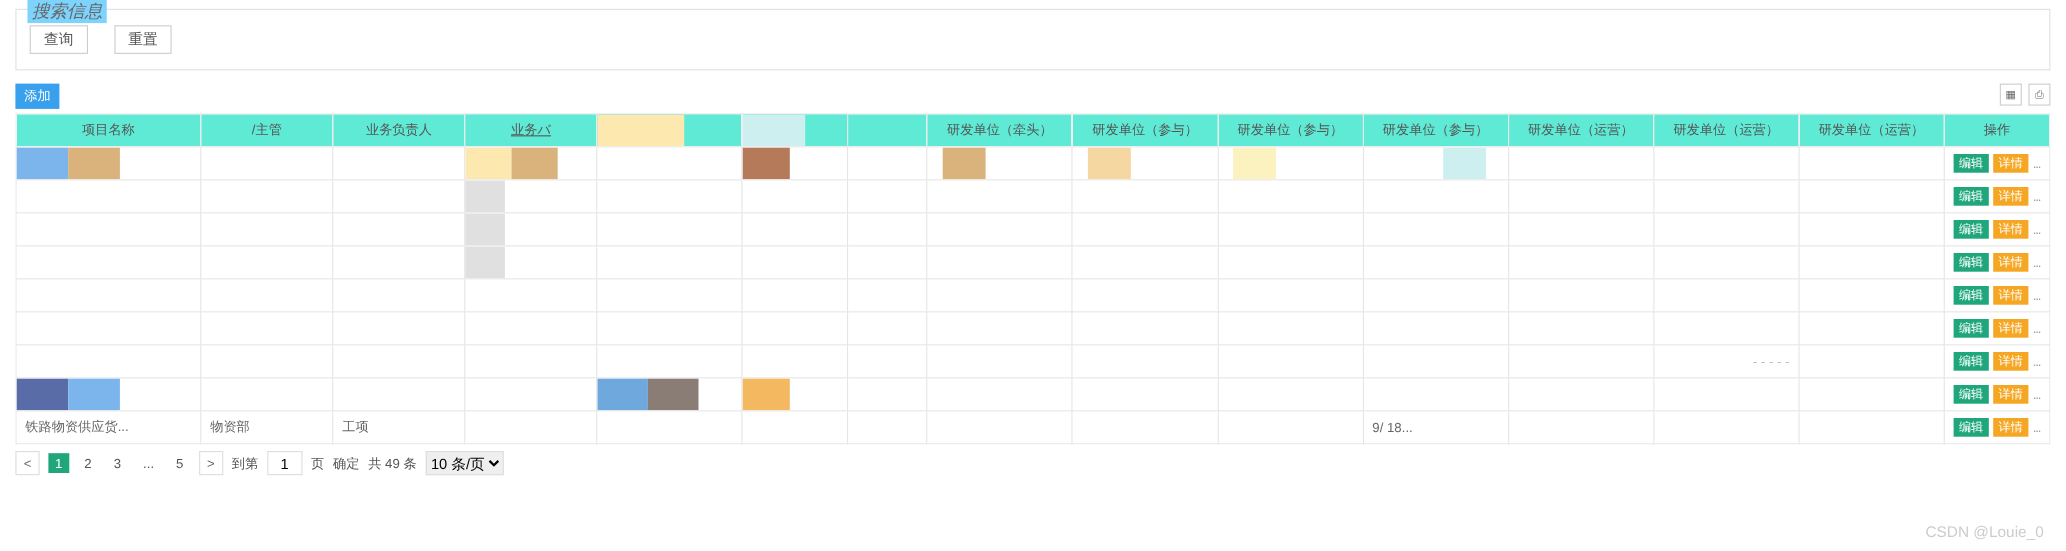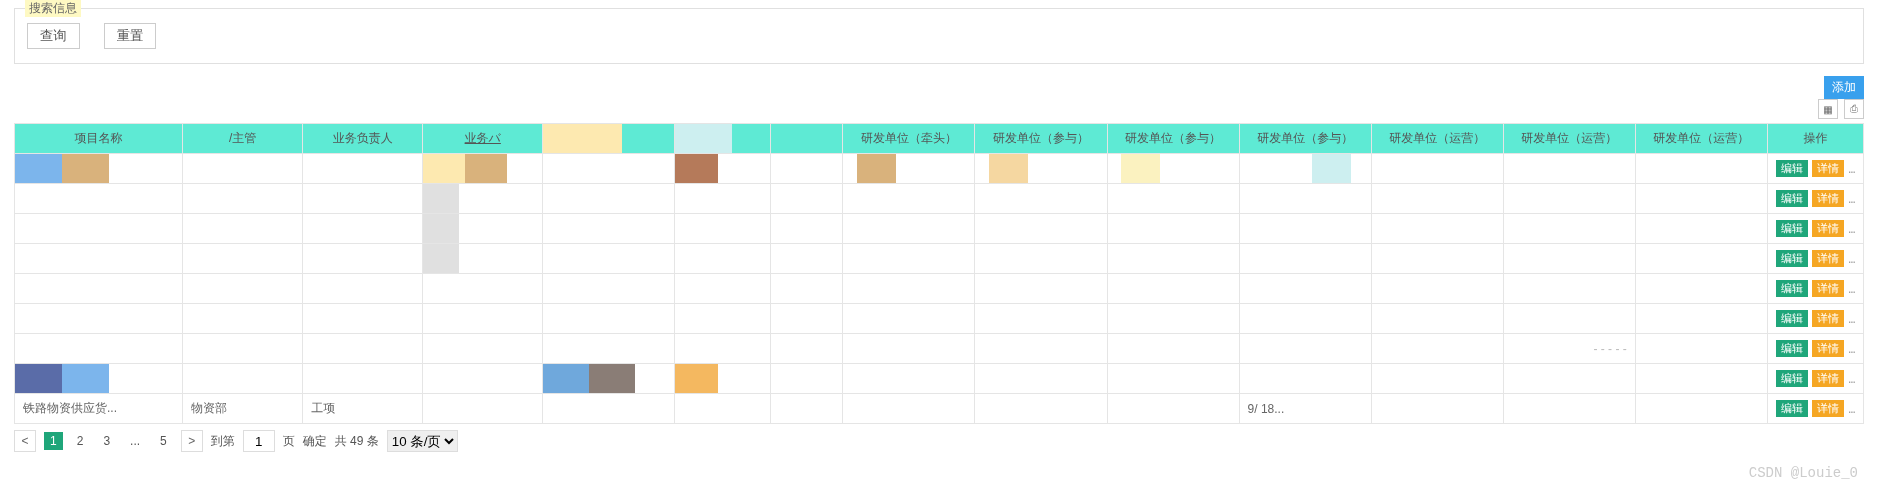--- a/index.html
+++ b/index.html
@@ -1,26 +1,26 @@
 <!DOCTYPE html>
 <html><head>
   <meta charset="utf-8">
   <style>
     * { margin: 0; padding: 0; box-sizing: border-box; }
     body { font-family: "Microsoft YaHei", Arial, sans-serif; font-size: 12px; color: #333; background: #fff; width: 1878px; }
     
     .search-panel { margin: 8px 14px 0 14px; border: 1px solid #e0e0e0; padding: 8px 12px 14px 12px; position: relative; }
-    .search-panel-title { position: absolute; top: -9px; left: 10px; background: #fef9c3; padding: 0 4px; color: #666; font-size: 12px; }
+    .search-panel-title { position: absolute; top: -9px; left: 10px; background: #7dd3fc; padding: 0 4px; color: #666; font-size: 16px; font-style: italic; }
     .search-row { display: flex; gap: 24px; align-items: center; margin-top: 6px; }
     .search-field { display: flex; align-items: center; gap: 4px; }
     .search-field label { color: #555; }
     .search-field input { height: 26px; border: 1px solid #ddd; padding: 0 6px; width: 130px; }
     .btn { height: 26px; padding: 0 12px; border: 1px solid #ccc; background: #fff; cursor: pointer; color: #555; }
     
-    .toolbar { margin: 12px 14px 4px 14px; display: flex; justify-content: space-between; align-items: flex-end; flex-direction: column; }
+    .toolbar { margin: 12px 14px 4px 14px; display: flex; justify-content: space-between; align-items: flex-start; }
     .add-btn { background: #39a0ed; color: #fff; border: none; padding: 3px 8px; cursor: pointer; font-size: 12px; }
     .toolbar-right { display: flex; gap: 6px; }
     .icon-btn { width: 20px; height: 20px; border: 1px solid #ccc; background: #fff; display: flex; align-items: center; justify-content: center; cursor: pointer; font-size: 10px; color: #666; }
     
     .table-wrap { margin: 0 14px; overflow: hidden; position: relative; }
     table { border-collapse: collapse; width: 100%; table-layout: fixed; }
     th, td { border: 1px solid #e5e5e5; padding: 6px 8px; text-align: left; font-size: 12px; white-space: nowrap; overflow: hidden; text-overflow: ellipsis; height: 28px; }
     th { background: #5eead4; font-weight: normal; color: #555; text-align: center; }
     td { color: #666; }
     
@@ -43,21 +43,21 @@
     .tag-orange { background: #f5a623; color: #fff; padding: 1px 5px; font-size: 11px; }
     .op-more { color: #999; letter-spacing: -1px; }
     
     .pagination { margin: 6px 14px; display: flex; align-items: center; gap: 8px; font-size: 12px; color: #555; }
     .pg-btn { width: 22px; height: 22px; border: 1px solid #ddd; background: #fff; display: flex; align-items: center; justify-content: center; cursor: pointer; color: #666; }
     .pg-num { padding: 2px 6px; cursor: pointer; }
     .pg-num.active { background: #1fa67a; color: #fff; }
     .pg-input { width: 32px; height: 22px; border: 1px solid #ddd; text-align: center; }
     .pg-select { height: 22px; border: 1px solid #ddd; }
     
-    .watermark { position: fixed; bottom: 20px; right: 20px; color: #ccc; font-size: 14px; font-family: Liberation Mono, monospace; }
+    .watermark { position: fixed; bottom: 10px; right: 20px; color: #ccc; font-size: 14px; font-family: Liberation Sans, sans-serif; }
     
     
     .rb-blue1 { background:#7cb5ec; }
     .rb-tan   { background:#d9b27c; }
     .rb-cream { background:#fde9b0; }
     .rb-cyan  { background:#cdeff0; }
     .rb-brown { background:#b57a5a; }
     .rb-ltan  { background:#f5d7a1; }
     .rb-lyel  { background:#fbf2c0; }
     .rb-grey  { background:#e0e0e0; }

